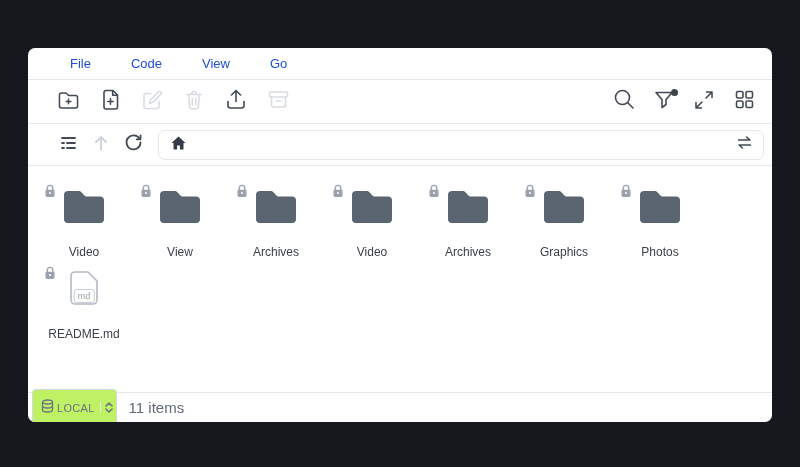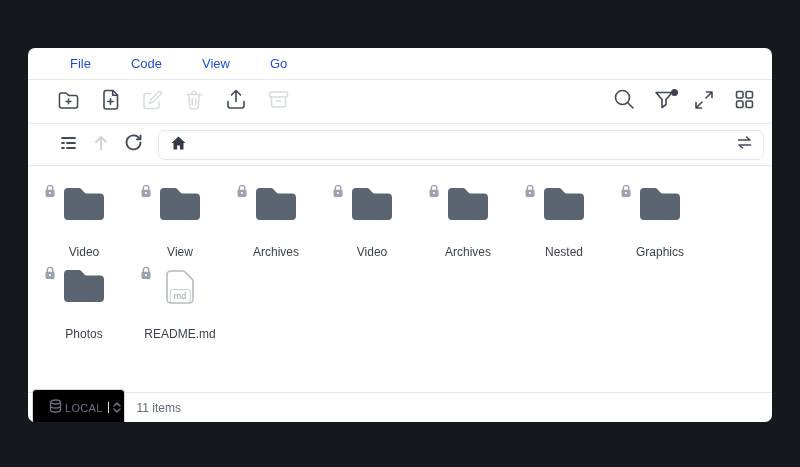--- a/index.html
+++ b/index.html
@@ -99,21 +99,21 @@
     position:relative;
     display:flex; flex-direction:column;
     align-items:center;
     padding-top:8px;
   }
   .lock-badge {
     position:absolute; left:8px; top:6px;
     width:12px; height:14px;
   }
   .lock-badge svg { fill:#9aa2ad; }
-  .item-icon { height:40px; display:flex; align-items:flex-start; justify-content:center; }
+  .item-icon { height:40px; display:flex; align-items:center; justify-content:center; }
   .folder-glyph svg { fill:#5b6471; }
   .file-glyph svg .doc-outline { stroke:#b3bac4; fill:#ffffff; stroke-width:1.6; stroke-linejoin:round; }
   .file-glyph .md-badge {
     position:absolute;
     left:50%; top:21px; transform:translateX(-50%);
     font-size:9px; color:#9aa2ad;
     border:1px solid #c6ccd4; border-radius:3px;
     padding:0 3px; line-height:12px;
     background:#fff;
   }
@@ -129,35 +129,35 @@
     height:30px; flex:0 0 30px;
     border-top:1px solid #e7e9ec;
     display:flex; align-items:center;
     padding:0 10px 0 4px;
     gap:12px;
   }
   .volume-select {
     height:38px;
     border:1px solid #d4d8de; border-radius:4px;
     display:flex; align-items:center;
-    padding:0 3px 0 16px;
+    padding:0 3px 0 8px;
     gap:3px;
-    background:#000000;
+    background:#bef264;
   }
   .volume-select svg.db { stroke:#6b7280; fill:none; stroke-width:1.3; }
   .volume-label {
     font-size:11px; color:#6b7280; letter-spacing:0.3px;
   }
   .stepper {
     display:flex; flex-direction:column; align-items:center;
     border-left:1px solid #e3e6ea; padding-left:4px; margin-left:2px;
     gap:1px;
   }
   .stepper svg { stroke:#6b7280; fill:none; stroke-width:1.6; stroke-linecap:round; stroke-linejoin:round; }
-  .items-count { font-size:12px; color:#636b76; }
+  .items-count { font-size:15px; color:#636b76; }
 </style>
 </head>
 <body>
 
 <div class="window">
 
   <div class="menu-bar">
     <span class="menu-item">File</span>
     <span class="menu-item">Code</span>
     <span class="menu-item">View</span>
@@ -339,34 +339,20 @@
     </svg></span>
     <span class="item-icon folder-glyph">
             <svg width="44" height="34" viewBox="0 0 44 34">
       <path d="M2 6 a4 4 0 0 1 4-4 h11 a3 3 0 0 1 2.2 1 l3.2 3.4 a3 3 0 0 0 2.2 1 H38 a4 4 0 0 1 4 4 v18.6 a4 4 0 0 1 -4 4 H6 a4 4 0 0 1 -4-4 z"></path>
     </svg>
           </span>
 
     <span class="item-label">Archives</span>
   </div>
 
-  <div class="file-item">
-    <span class="lock-badge"><svg width="12" height="14" viewBox="0 0 12 14">
-      <path d="M3.2 6 V4.2 a2.8 2.8 0 0 1 5.6 0 V6" fill="none" stroke="#9aa2ad" stroke-width="1.4"></path>
-      <rect x="1.5" y="5.8" width="9" height="7.2" rx="1.4"></rect>
-      <circle cx="6" cy="9" r="1" fill="#ffffff"></circle>
-    </svg></span>
-    <span class="item-icon folder-glyph">
-            <svg width="44" height="34" viewBox="0 0 44 34">
-      <path d="M2 6 a4 4 0 0 1 4-4 h11 a3 3 0 0 1 2.2 1 l3.2 3.4 a3 3 0 0 0 2.2 1 H38 a4 4 0 0 1 4 4 v18.6 a4 4 0 0 1 -4 4 H6 a4 4 0 0 1 -4-4 z"></path>
-    </svg>
-          </span>
-
-    <span class="item-label">Nested</span>
-  </div>
 
   <div class="file-item">
     <span class="lock-badge"><svg width="12" height="14" viewBox="0 0 12 14">
       <path d="M3.2 6 V4.2 a2.8 2.8 0 0 1 5.6 0 V6" fill="none" stroke="#9aa2ad" stroke-width="1.4"></path>
       <rect x="1.5" y="5.8" width="9" height="7.2" rx="1.4"></rect>
       <circle cx="6" cy="9" r="1" fill="#ffffff"></circle>
     </svg></span>
     <span class="item-icon folder-glyph">
             <svg width="44" height="34" viewBox="0 0 44 34">
       <path d="M2 6 a4 4 0 0 1 4-4 h11 a3 3 0 0 1 2.2 1 l3.2 3.4 a3 3 0 0 0 2.2 1 H38 a4 4 0 0 1 4 4 v18.6 a4 4 0 0 1 -4 4 H6 a4 4 0 0 1 -4-4 z"></path>

